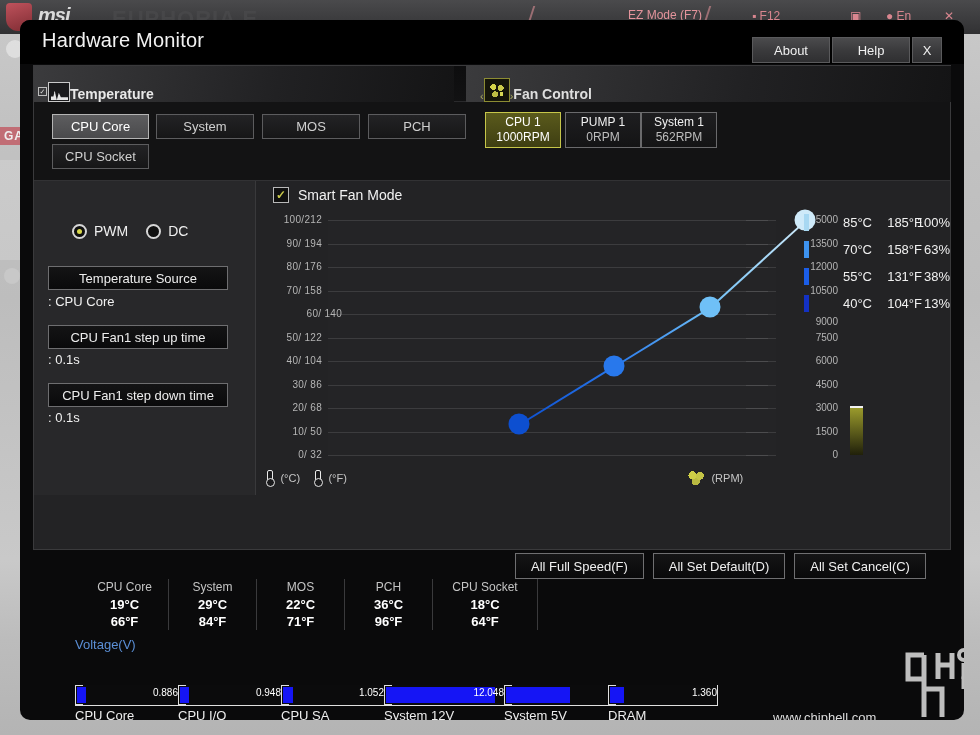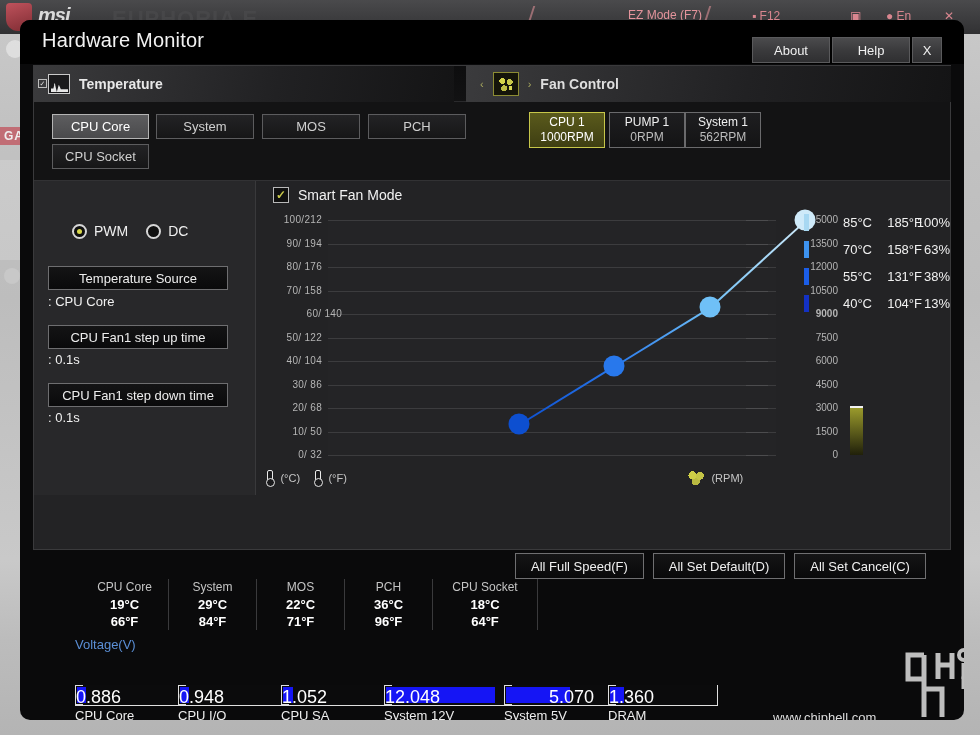--- a/index.html
+++ b/index.html
@@ -106,21 +106,21 @@
   }
 
   
   #section-strip {
     position: relative; height: 36px;
     background: linear-gradient(180deg,#0d0d0e 0%,#121213 100%);
     border-bottom: 1px solid #2a2a2c;
   }
   .sec-tab {
     position: absolute; top: 0; height: 36px;
-    display: flex; align-items: center; gap: 9px;
+    display: flex; align-items: flex-end; 
     padding-left: 14px;
   }
   #sec-temperature { left: 0; width: 420px;
     background: linear-gradient(100deg,#3b3b3d 0%, #212123 58%, #141415 100%); }
   #sec-fancontrol  { left: 432px; width: 485px;
     background: linear-gradient(100deg,#3b3b3d 0%, #212123 58%, #141415 100%); }
   .sec-label { font-size: 14px; font-weight: bold; color: #e8e8e8; }
   #fan-sec-label { color: #dedede; }
   .chev { font-size: 11px; color: #a8a85e; }
 
@@ -170,21 +170,20 @@
     background: linear-gradient(180deg,#5d5d5f 0%,#4a4a4c 100%);
     border-color: #b4b4b4; color: #ffffff;
   }
   .fan-tab {
     position: absolute; top: 10px; height: 36px; width: 76px;
     background: linear-gradient(180deg,#1e1e20 0%,#141415 100%);
     border: 1px solid #6a6a6c;
     display: flex; flex-direction: column;
     align-items: center; justify-content: center;
     cursor: pointer;
-    margin-left: 44px;
   }
   .fan-tab.active {
     background: linear-gradient(180deg,#5a5a1c 0%,#3e3e12 100%);
     border-color: #c6c64a;
   }
   .fan-tab .ft-name { font-size: 12px; color: #f0f0f0; line-height: 15px; }
   .fan-tab .ft-rpm  { font-size: 12px; color: #bdbdbd; line-height: 15px; }
   .fan-tab.active .ft-name, .fan-tab.active .ft-rpm { color: #ffffff; }
 
   
@@ -366,21 +365,21 @@
   }
   .v-bracket-b {
     position:absolute; left:0; bottom:0; width:7px; height:1px; background:#e0e0e0;
   }
   .v-fill {
     position: absolute; left: 1px; top: 2px; height: 16px;
     background: #1515f5;
   }
   .v-num {
     position: absolute; top: 2px; width: 100%;
-    text-align: left; font-size: 18px; color: #ffffff;
+    text-align: right; font-size: 10px; color: #ffffff;
   }
   .v-underline {
     position: absolute; left: 0; top: 20px; height: 1px; background: #e0e0e0;
   }
   .v-name {
     position: absolute; top: 23px; left: 0;
     font-size: 13px; color: #ededed;
   }
 
   
@@ -508,21 +507,21 @@
             <div class="ytick" style="top: 41px; right: 454px;">80/ 176</div>
             <div class="rpm-dash" style="top: 47px; left: 418px;"></div>
             <div class="rpmtick" style="top: 41px; left: 458px;">12000</div>
             <div class="gridline" style="top: 71px;"></div>
             <div class="ytick" style="top: 65px; right: 454px;">70/ 158</div>
             <div class="rpm-dash" style="top: 71px; left: 418px;"></div>
             <div class="rpmtick" style="top: 65px; left: 458px;">10500</div>
             <div class="gridline" style="top: 94px;"></div>
             <div class="ytick" style="top: 88px; right: 434px; text-align: right;">60/ 140</div>
             <div class="rpm-dash" style="top: 94px; left: 418px;"></div>
-            <div class="rpmtick" style="top: 88px; left: 458px; font-weight: bold;">9000</div>
+            <div class="rpmtick" style="top: 96px; left: 458px;">9000</div>
             <div class="gridline" style="top: 118px;"></div>
             <div class="ytick" style="top: 112px; right: 454px;">50/ 122</div>
             <div class="rpm-dash" style="top: 118px; left: 418px;"></div>
             <div class="rpmtick" style="top: 112px; left: 458px;">7500</div>
             <div class="gridline" style="top: 141px;"></div>
             <div class="ytick" style="top: 135px; right: 454px;">40/ 104</div>
             <div class="rpm-dash" style="top: 141px; left: 418px;"></div>
             <div class="rpmtick" style="top: 135px; left: 458px;">6000</div>
             <div class="gridline" style="top: 165px;"></div>
             <div class="ytick" style="top: 159px; right: 454px;">30/  86</div>

